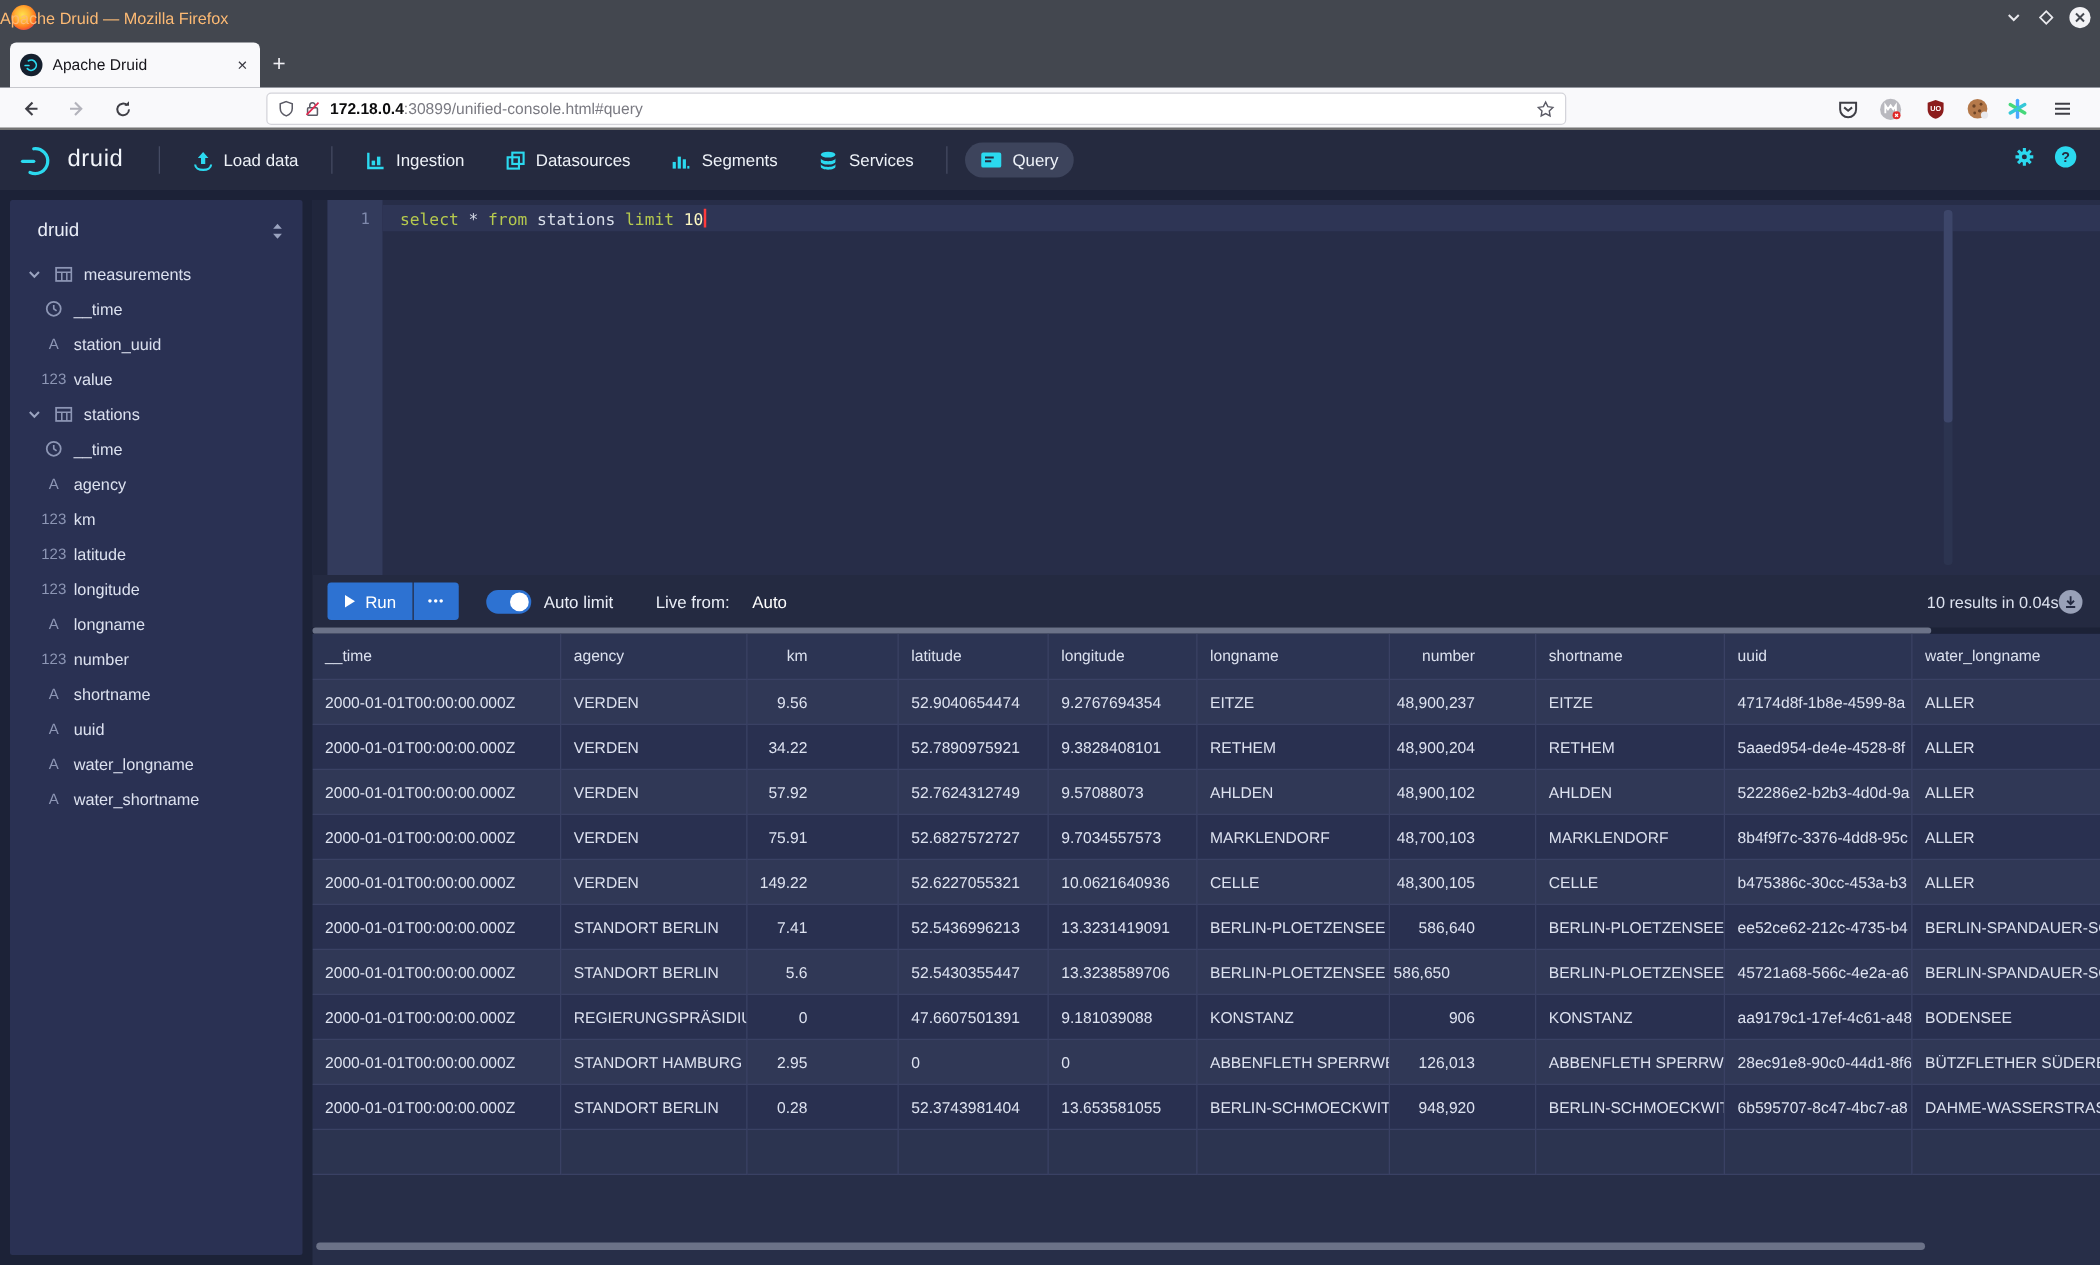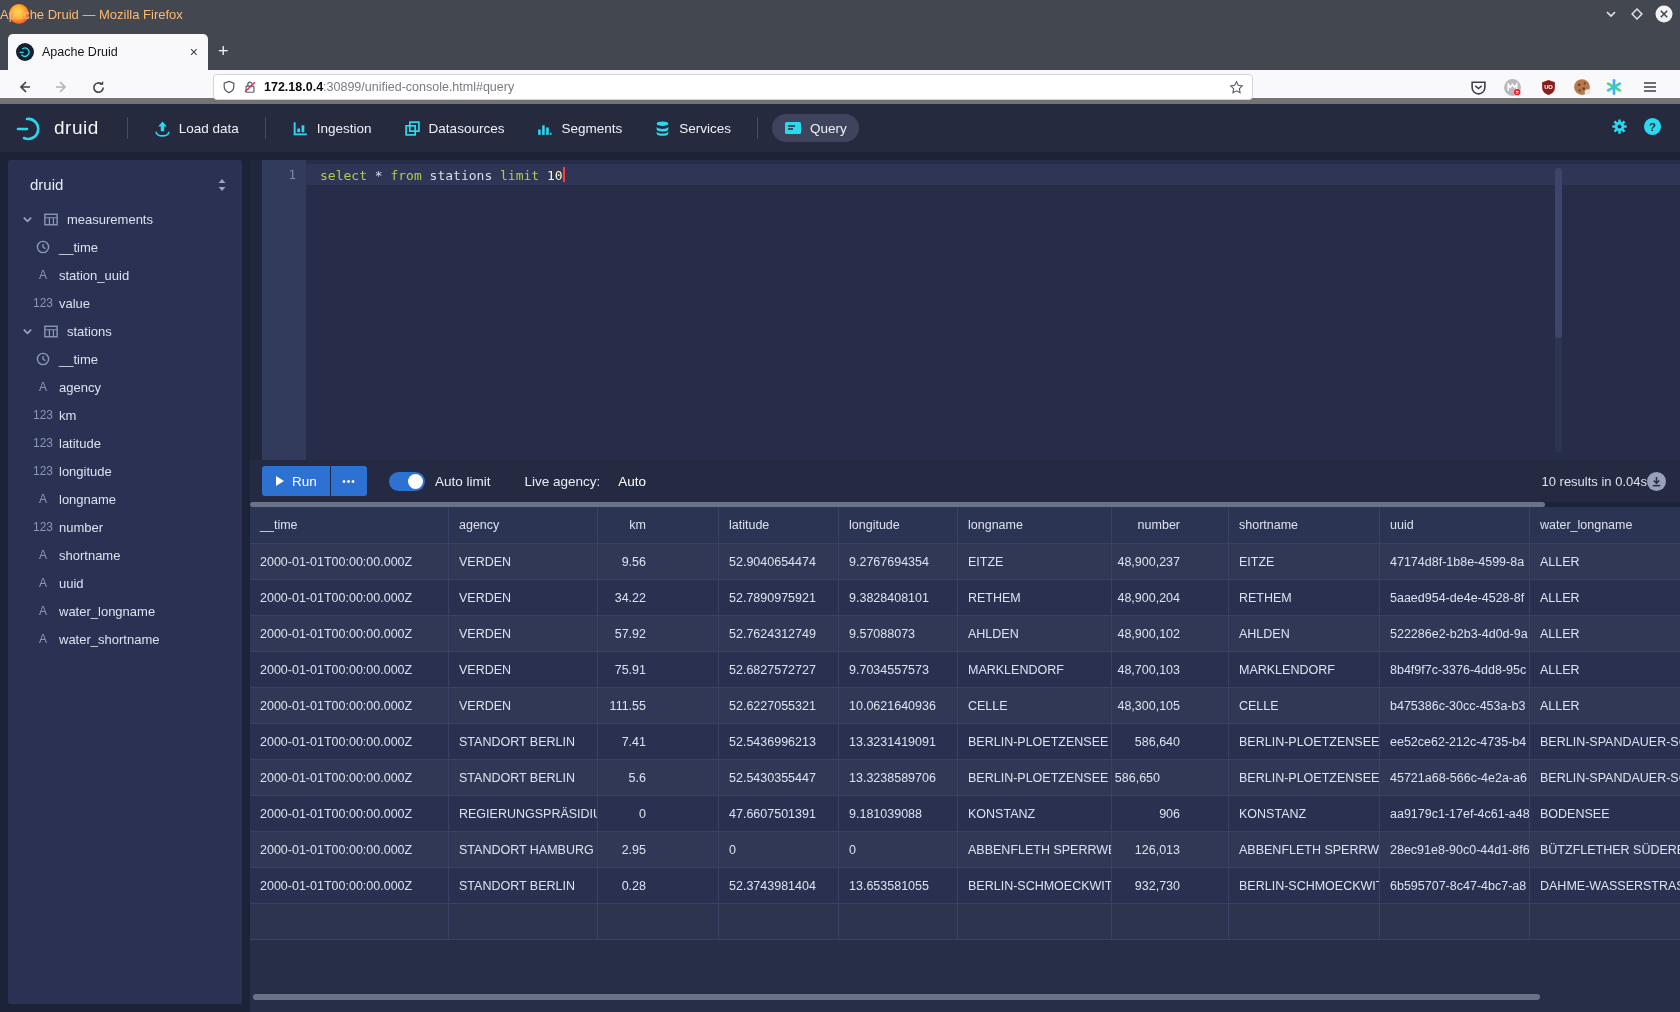--- a/index.html
+++ b/index.html
@@ -13,21 +13,21 @@
   #win-title { position:absolute; left:0; right:0; text-align:left; color:#fdba74; font-size:13px; }
   .winctl { position:absolute; top:3px; width:22px; height:22px; display:flex; align-items:center; justify-content:center; color:#e8e8ec; }
   #tabstrip { position:absolute; left:0; top:28px; width:1680px; height:42px; background:#43474f; }
   #tab { position:absolute; left:8px; top:6px; width:200px; height:36px; background:#f9f9fb; border-radius:5px 5px 0 0;
     display:flex; align-items:center; padding:0 8px; gap:8px;justify-content:space-between; }
   #tab-favicon { width:18px; height:18px; border-radius:50%; background:#16202e; position:relative; flex:none; }
   #tab-favicon svg { position:absolute; left:3px; top:3px; }
   #tab-title { font-size:12.5px; color:#15141a; flex:1; white-space:nowrap; overflow:hidden; }
   #tab-close { color:#3b3b43; font-size:14px; padding:0 2px; }
   #newtab-btn { position:absolute; left:218px; top:14px; color:#f0f0f4; font-size:18px; line-height:18px; }
-  #navbar { position:absolute; left:0; top:70px; width:1680px; height:34px; background:#f9f9fb; border-bottom:6px solid #737373; }
+  #navbar { position:absolute; left:0; top:70px; width:1680px; height:34px; background:#f9f9fb; border-bottom:2px solid #737373; }
   .nav-ico { position:absolute; top:5px; width:24px; height:24px; display:flex; align-items:center; justify-content:center; color:#3f3f46; }
   #urlbar { position:absolute; left:213px; top:4px; width:1040px; height:26px; background:#ffffff; border:1px solid #d4d4da;
     border-radius:4px; display:flex; align-items:center; padding:0 8px; gap:7px; }
   #url-text { font-size:12.5px; color:#7a7a82; flex:1; white-space:nowrap; overflow:hidden; }
   #url-text b { color:#0c0c0d; font-weight:bold; }
   .ext-ico { position:absolute; top:7px; width:20px; height:20px; display:flex; align-items:center; justify-content:center; }
 
   
   #druidbar { position:absolute; left:0; top:104px; width:1680px; height:48px; background:#252a3f; display:flex; align-items:center; }
   #druid-logo { display:flex; align-items:center; gap:8px; padding:0 18px 0 16px; }
@@ -428,21 +428,21 @@
           <path d="M1 1l8 5-8 5z" fill="#fff"></path>
         </svg>
       <span>Run</span>
     </div>
     <div id="more-btn">•••</div>
     <div id="auto-toggle">
         <div class="knob"></div>
       </div>
     <span id="auto-limit-label">Auto limit</span>
     <span id="live-query">
-      <span>Live agency:</span><span class="val">Auto</span>
+      <span>Live from:</span><span class="val">Auto</span>
     </span>
     <div id="runbar-right">
       <span id="results-text">10 results in 0.04s</span>
       <div id="download-btn">
         <svg width="11" height="11" viewBox="0 0 12 12">
             <path d="M6 1v6M3 5l3 3 3-3" fill="none" stroke="#242a41" stroke-width="1.6"></path>
             <path d="M2 10.5h8" stroke="#242a41" stroke-width="1.6"></path>
           </svg>
       </div>
     </div>
@@ -507,21 +507,21 @@
         <div class="td" style="width: 119px;">9.7034557573</div>
         <div class="td" style="width: 154px;">MARKLENDORF</div>
         <div class="td num" style="width: 117px; padding-right: 48px;">48,700,103</div>
         <div class="td" style="width: 151px;">MARKLENDORF</div>
         <div class="td" style="width: 150px;">8b4f9f7c-3376-4dd8-95c</div>
         <div class="td" style="width: 160px;">ALLER</div>
       </div>
       <div class="tr body odd">
         <div class="td" style="width: 199px;">2000-01-01T00:00:00.000Z</div>
         <div class="td" style="width: 149px;">VERDEN</div>
-        <div class="td num" style="width: 121px; padding-right: 72px;">111.55</div>
+        <div class="td num" style="width: 121px; padding-right: 72px;">149.22</div>
         <div class="td" style="width: 120px;">52.6227055321</div>
         <div class="td" style="width: 119px;">10.0621640936</div>
         <div class="td" style="width: 154px;">CELLE</div>
         <div class="td num" style="width: 117px; padding-right: 48px;">48,300,105</div>
         <div class="td" style="width: 151px;">CELLE</div>
         <div class="td" style="width: 150px;">b475386c-30cc-453a-b3</div>
         <div class="td" style="width: 160px;">ALLER</div>
       </div>
       <div class="tr body even">
         <div class="td" style="width: 199px;">2000-01-01T00:00:00.000Z</div>
@@ -571,21 +571,21 @@
         <div class="td" style="width: 150px;">28ec91e8-90c0-44d1-8f6</div>
         <div class="td" style="width: 160px;">BÜTZFLETHER SÜDERELBE</div>
       </div>
       <div class="tr body even">
         <div class="td" style="width: 199px;">2000-01-01T00:00:00.000Z</div>
         <div class="td" style="width: 149px;">STANDORT BERLIN</div>
         <div class="td num" style="width: 121px; padding-right: 72px;">0.28</div>
         <div class="td" style="width: 120px;">52.3743981404</div>
         <div class="td" style="width: 119px;">13.653581055</div>
         <div class="td" style="width: 154px;">BERLIN-SCHMOECKWITZ</div>
-        <div class="td num" style="width: 117px; padding-right: 48px;">932,730</div>
+        <div class="td num" style="width: 117px; padding-right: 48px;">948,920</div>
         <div class="td" style="width: 151px;">BERLIN-SCHMOECKWITZ</div>
         <div class="td" style="width: 150px;">6b595707-8c47-4bc7-a8</div>
         <div class="td" style="width: 160px;">DAHME-WASSERSTRASSE</div>
       </div>
       <div class="tr body empty">
         <div class="td" style="width: 199px;"></div>
         <div class="td" style="width: 149px;"></div>
         <div class="td num" style="width: 121px; padding-right: 72px;"></div>
         <div class="td" style="width: 120px;"></div>
         <div class="td" style="width: 119px;"></div>

